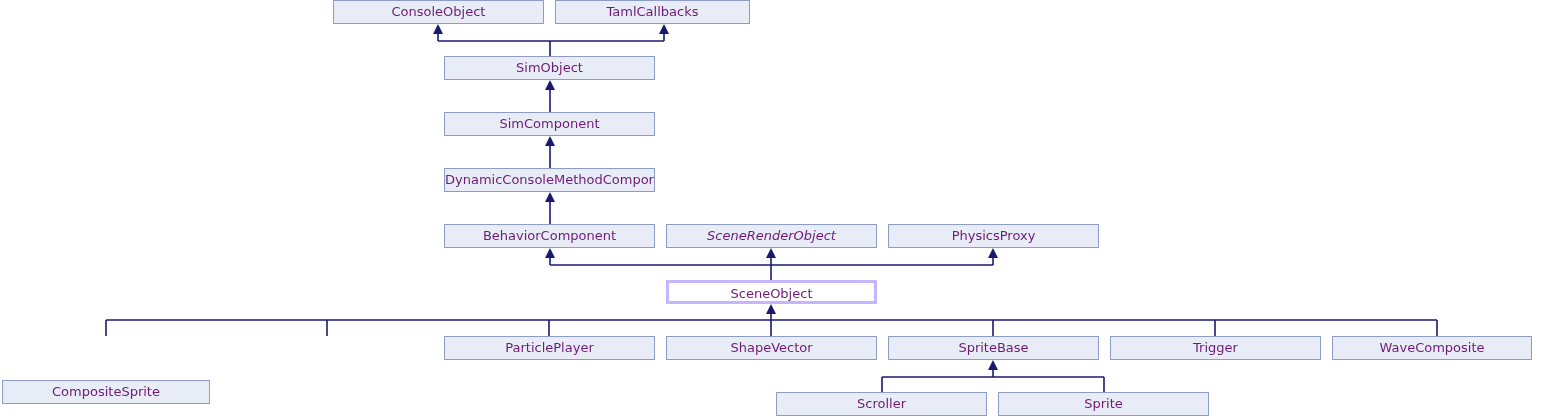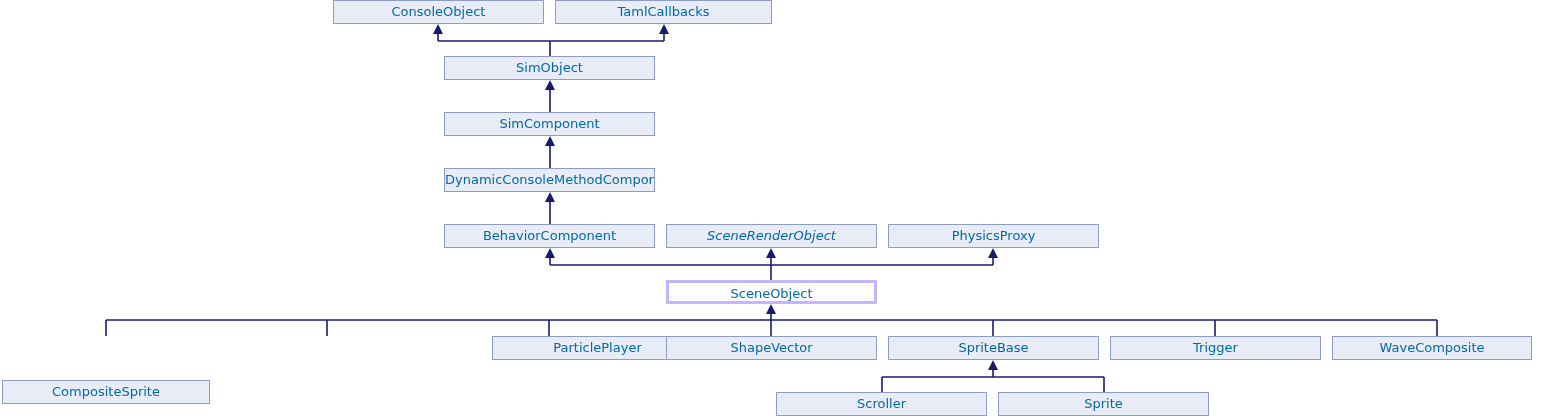--- a/index.html
+++ b/index.html
@@ -23,21 +23,21 @@
     width: 1544px;
     height: 416px;
   }
   .node {
     position: absolute;
     box-sizing: border-box;
     height: 24px;
     line-height: 22px;
     text-align: center;
     font-size: 13px;
-    color: #0369a1;
+    color: #701a75;
     background: #e7ecf6;
     border: 1px solid #8c9cc4;
     white-space: nowrap;
     overflow: hidden;
     letter-spacing: 0px;
     z-index: 2;
   }
   .node.current {
     background: #ffffff;
     border: 3px solid #c4b5fd;
@@ -101,40 +101,40 @@
       <path d="M 882,377 L 1104,377" stroke="#191970" stroke-width="1.6" fill="none"></path>
       <path d="M 993,377 L 993,370" stroke="#191970" stroke-width="1.6" fill="none"></path>
       <polygon points="993,360 988,370 998,370" fill="#191970"></polygon>
       <path d="M 882,377 L 882,392" stroke="#191970" stroke-width="1.6" fill="none"></path>
       <path d="M 1104,377 L 1104,392" stroke="#191970" stroke-width="1.6" fill="none"></path>
     </g>
   </svg>
 
   <div class="node" style="left:333px; top:0px; width:211px;">ConsoleObject</div>
 
-  <div class="node" style="left:555px; top:0px; width:217px;">TamlCallbacks</div>
+  <div class="node" style="left:555px; top:0px; width:195px;">TamlCallbacks</div>
 
   <div class="node" style="left:444px; top:56px; width:211px;">SimObject</div>
 
   <div class="node" style="left:444px; top:112px; width:211px;">SimComponent</div>
 
   <div class="node" style="left:444px; top:168px; width:211px;">DynamicConsoleMethodComponent</div>
 
   <div class="node" style="left:444px; top:224px; width:211px;">BehaviorComponent</div>
 
   <div class="node" style="left:666px; top:224px; width:211px;font-style:italic;">SceneRenderObject</div>
 
   <div class="node" style="left:888px; top:224px; width:211px;">PhysicsProxy</div>
 
   <div class="node current" style="left:666px; top:280px; width:211px;">SceneObject</div>
 
   <div class="node" style="left:2px; top:336px; width:208px;margin-top:44px;">CompositeSprite</div>
 
 
-  <div class="node" style="left:444px; top:336px; width:211px;margin-left:48px;">ParticlePlayer</div>
+  <div class="node" style="left:444px; top:336px; width:211px;">ParticlePlayer</div>
 
   <div class="node" style="left:666px; top:336px; width:211px;">ShapeVector</div>
 
   <div class="node" style="left:888px; top:336px; width:211px;">SpriteBase</div>
 
   <div class="node" style="left:1110px; top:336px; width:211px;">Trigger</div>
 
   <div class="node" style="left:1332px; top:336px; width:200px;">WaveComposite</div>
 
   <div class="node" style="left:776px; top:392px; width:211px;">Scroller</div>

